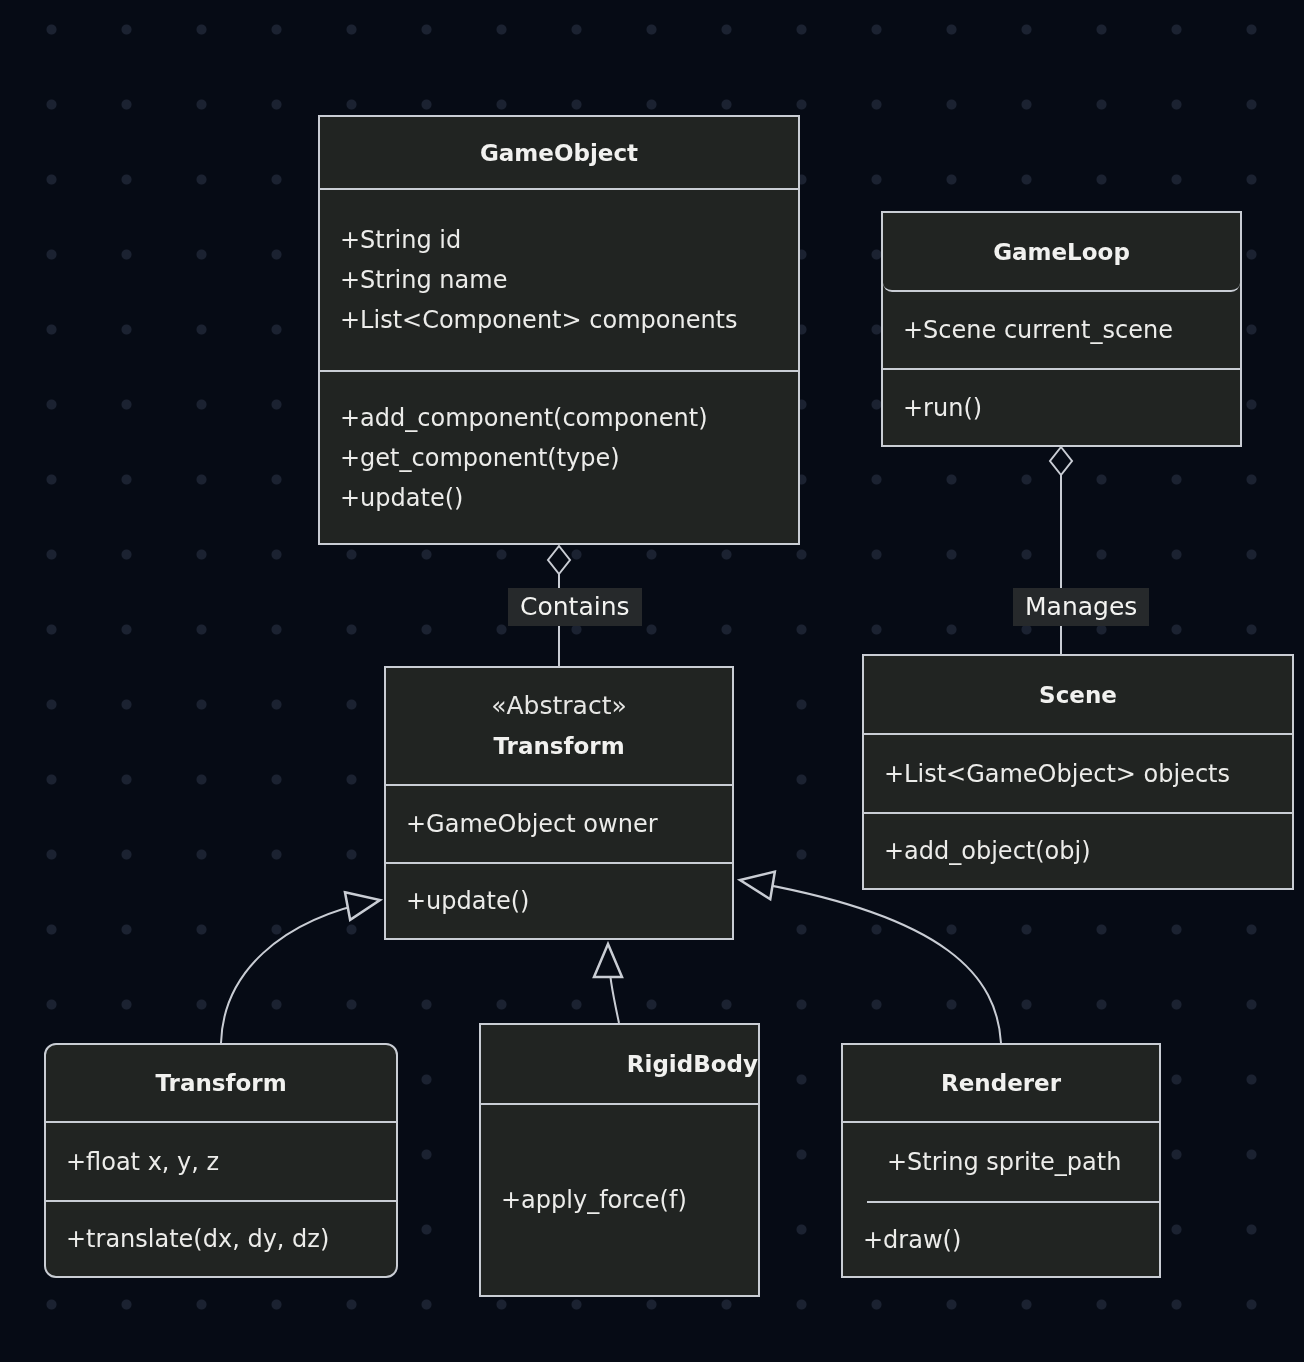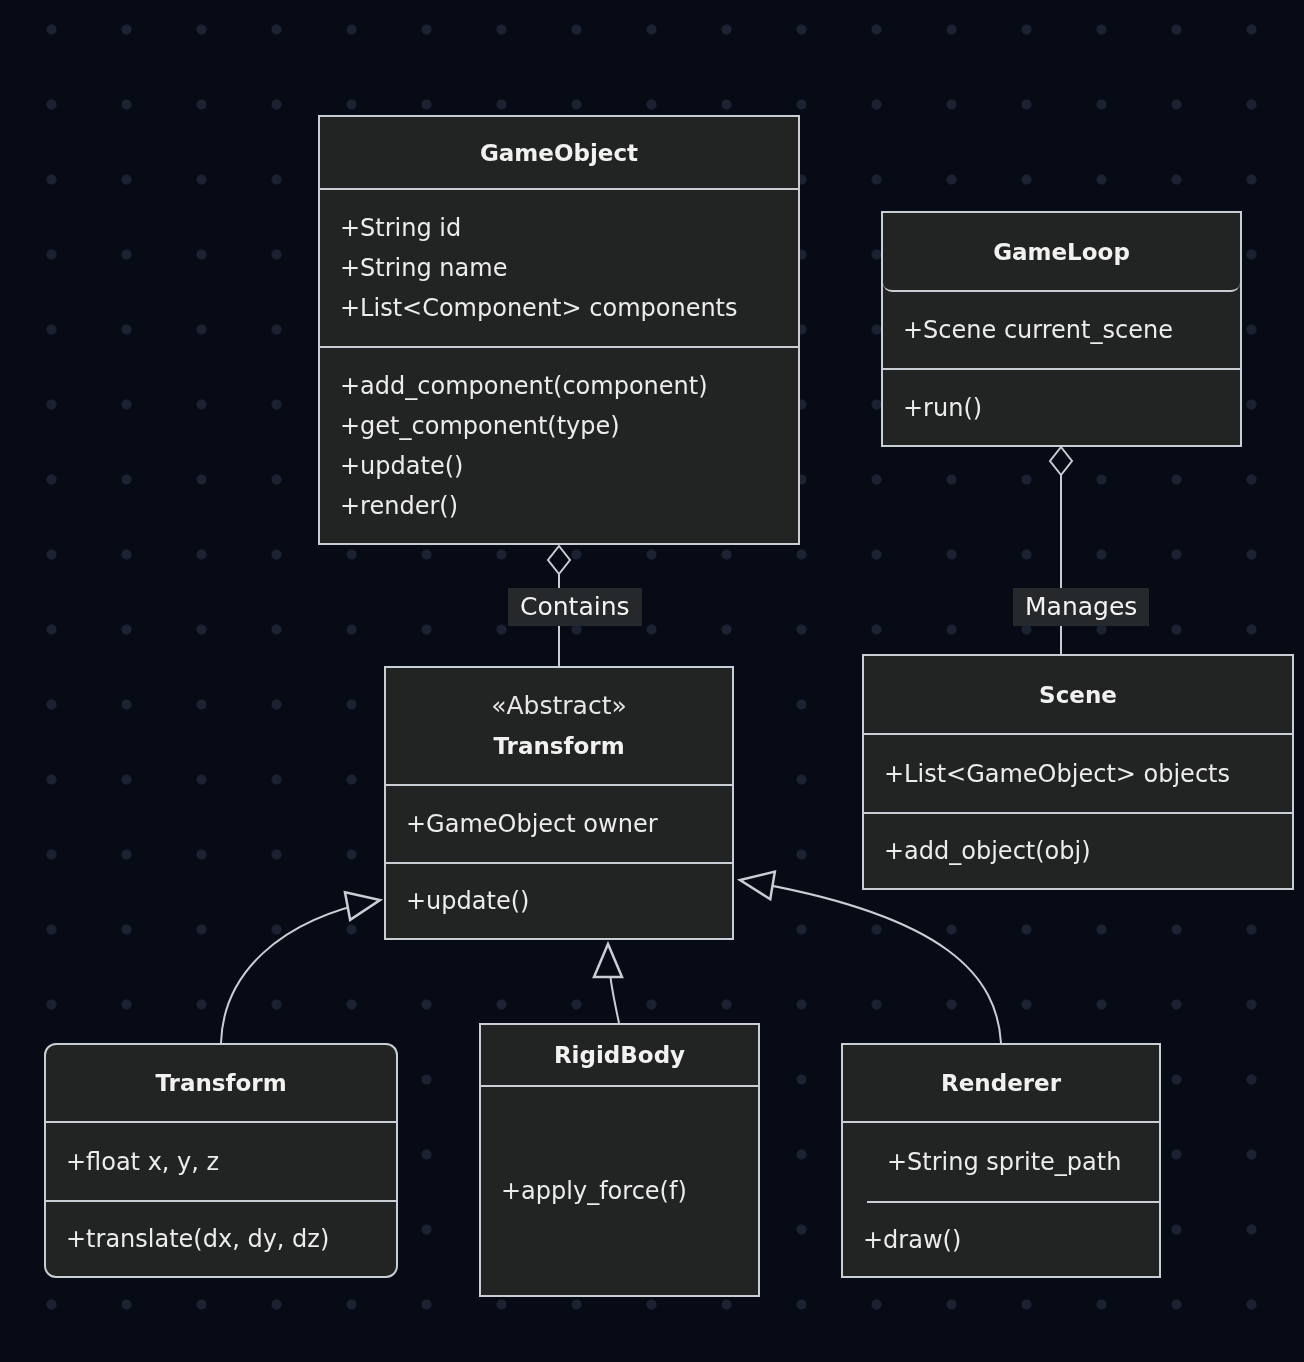--- a/index.html
+++ b/index.html
@@ -36,40 +36,40 @@
     display:flex;flex-direction:column;justify-content:center;
     padding-left:20px;
     flex:none;
   }
   .uml-section.last{border-bottom:none;flex:1;}
   .uml-line{font-size:24px;line-height:40px;white-space:nowrap;}
 
   
   #box-gameobject{left:318px;top:115px;width:482px;height:430px;}
   #box-gameobject .uml-header{height:73px;}
-  #box-gameobject .sec-attrs{height:158px;}
+  #box-gameobject .sec-attrs{height:182px;}
 
   #box-gameloop{left:881px;top:211px;width:361px;height:236px;}
   #box-gameloop .uml-header{height:79px;border-radius:9px;}
   #box-gameloop .sec-attrs{height:78px;}
 
   #box-component{left:384px;top:666px;width:350px;height:274px;}
   #box-component .uml-header{height:118px;}
   #box-component .sec-attrs{height:78px;}
 
   #box-scene{left:862px;top:654px;width:432px;height:236px;}
   #box-scene .uml-header{height:79px;}
   #box-scene .sec-attrs{height:79px;}
 
   #box-transform{left:44px;top:1043px;width:354px;height:235px;border-radius:12px;}
   #box-transform .uml-header{height:78px;}
   #box-transform .sec-attrs{height:79px;}
 
   #box-rigidbody{left:479px;top:1023px;width:281px;height:274px;}
-  #box-rigidbody .uml-header{height:62px;}
+  #box-rigidbody .uml-header{height:80px;align-items:flex-end;}
   #box-rigidbody .sec-attrs{height:118px;}
 
   #box-renderer{left:841px;top:1043px;width:320px;height:235px;}
   #box-renderer .uml-header{height:78px;}
   #box-renderer .sec-attrs{height:80px;margin-left:24px;}
 
   .rel-label{
     position:absolute;z-index:3;
     background:#26292b;
     color:#f3f3f1;
@@ -112,21 +112,20 @@
     </div>
     <div class="uml-section sec-attrs">
       <div class="uml-line">+String id</div>
       <div class="uml-line">+String name</div>
       <div class="uml-line">+List&lt;Component&gt; components</div>
     </div>
     <div class="uml-section last sec-methods">
       <div class="uml-line">+add_component(component)</div>
       <div class="uml-line">+get_component(type)</div>
       <div class="uml-line">+update()</div>
-      <div class="uml-line">+render()</div>
     </div>
   </div>
 
   <div class="uml-class" id="box-gameloop">
     <div class="uml-header">
       <div class="uml-title">GameLoop</div>
     </div>
     <div class="uml-section sec-attrs">
       <div class="uml-line">+Scene current_scene</div>
     </div>

